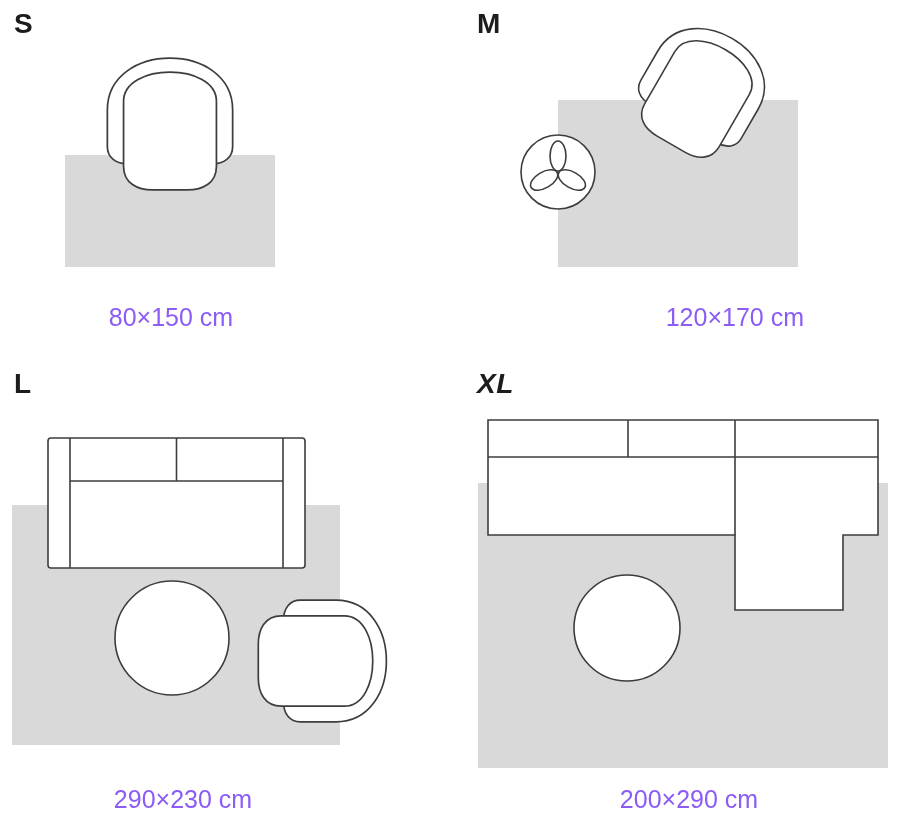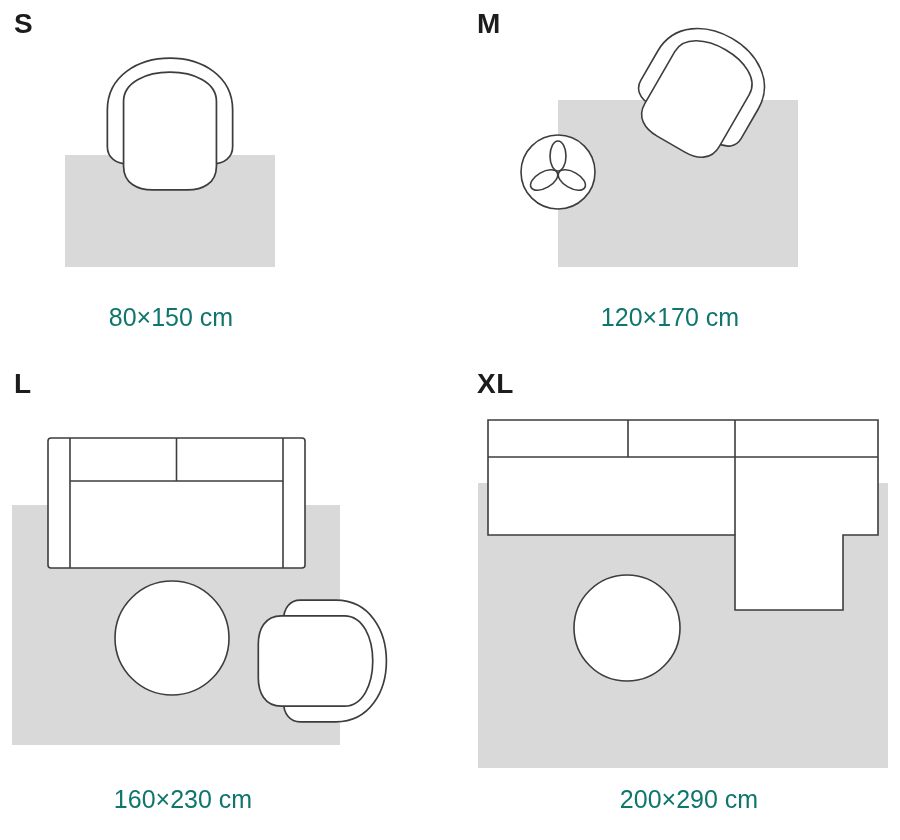--- a/index.html
+++ b/index.html
@@ -19,21 +19,21 @@
     font-weight: 700;
     letter-spacing: 0.5px;
     color: #1c1c1c;
   }
   .dim-label {
     position: absolute;
     width: 300px;
     text-align: center;
     font-size: 25px;
     font-weight: 400;
-    color: #0f766e;
+    color: #8b5cf6;
   }
   .rug { fill: #d9d9d9; stroke: none; }
   .furn { fill: #ffffff; stroke: #3d3d3d; stroke-width: 1.6; }
   .line { fill: none; stroke: #3d3d3d; stroke-width: 1.6; }
 </style>
 </head>
 <body>
 
 <svg class="stage" viewBox="0 0 900 840" aria-hidden="true">
   <defs>
@@ -81,18 +81,18 @@
     <line class="line" x1="628" y1="420" x2="628" y2="457"></line>
     <line class="line" x1="735" y1="420" x2="735" y2="457"></line>
     <line class="line" x1="735" y1="457" x2="735" y2="535"></line>
   </g>
   <circle class="furn" cx="627" cy="628" r="53"></circle>
 </svg>
 
 <div class="size-letter" style="left:14px; top:8px;">S</div>
 <div class="size-letter" style="left:477px; top:8px;">M</div>
 <div class="size-letter" style="left:14px; top:368px;">L</div>
-<div class="size-letter" style="left:477px; top:368px;">XL</div>
+<div class="size-letter" style="left:477px; top:368px;font-style:italic;">XL</div>
 
 <div class="dim-label" style="left:21px; top:303px;">80×150 cm</div>
-<div class="dim-label" style="left:520px; top:303px;">120×170 cm</div>
-<div class="dim-label" style="left:33px; top:785px;">160×230 cm</div>
+<div class="dim-label" style="left:504px; top:303px;text-align:right;">120×170 cm</div>
+<div class="dim-label" style="left:33px; top:785px;">290×230 cm</div>
 <div class="dim-label" style="left:539px; top:785px;text-align:center;">200×290 cm</div>
 
 </body></html>

